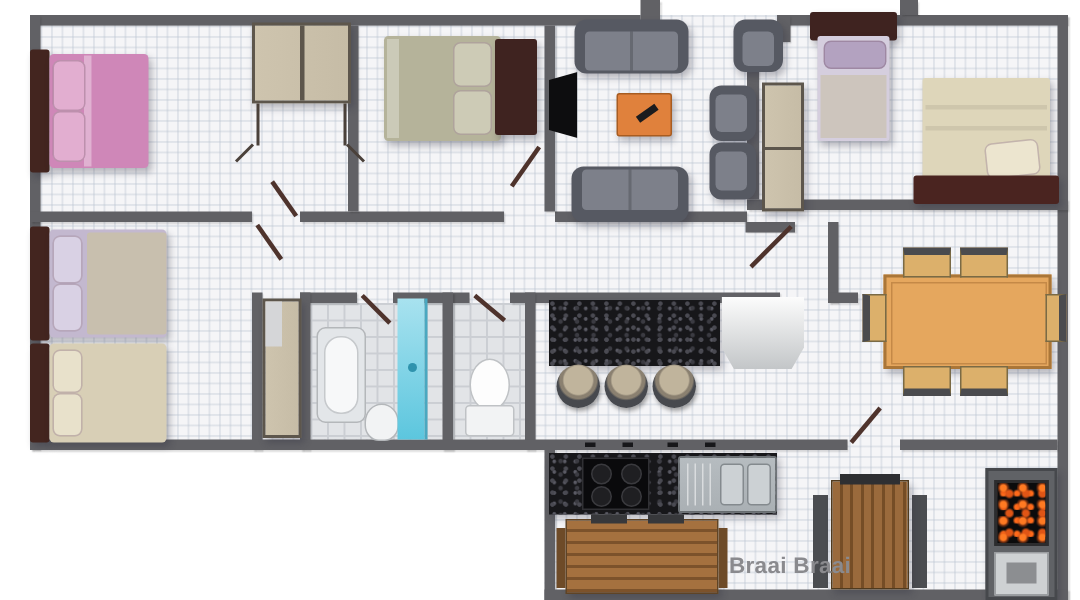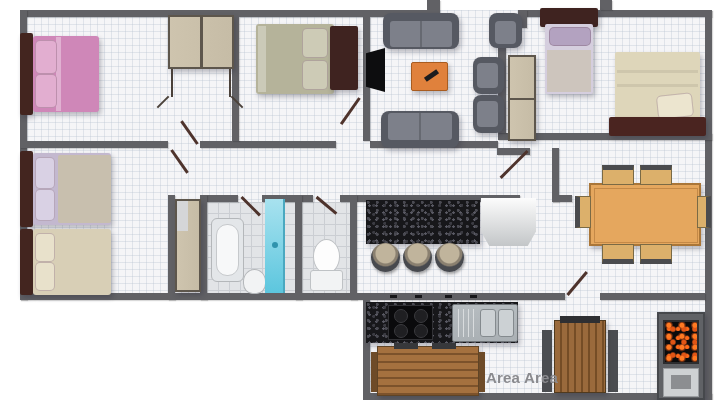--- a/index.html
+++ b/index.html
@@ -225,15 +225,15 @@
   <div class="abs wood-v shadowed" style="left:554px;top:320px;width:52px;height:73px;"></div>
   <div class="abs" style="left:560px;top:316px;width:40px;height:7px;background:#2e2f32;"></div>
 
   <div class="abs shadowed" style="left:657px;top:312px;width:48px;height:88px;background:#606266;border:2px solid #46484c;box-sizing:border-box;">
     <div class="abs coals" style="left:4px;top:6px;width:36px;height:44px;"></div>
     <div class="abs" style="left:4px;top:54px;width:36px;height:29px;background:#ced1d3;border:1px solid #9b9ea1;box-sizing:border-box;">
       <div class="abs" style="left:7px;top:6px;width:20px;height:14px;background:rgba(60,60,64,.45);"></div>
     </div>
   </div>
 
-  <div class="abs label" style="left:486px;top:369px;width:96px;height:20px;">Area Area</div>
+  <div class="abs label" style="left:486px;top:369px;width:96px;height:20px;">Braai Braai</div>
 
 </div>
 
 </body></html>

